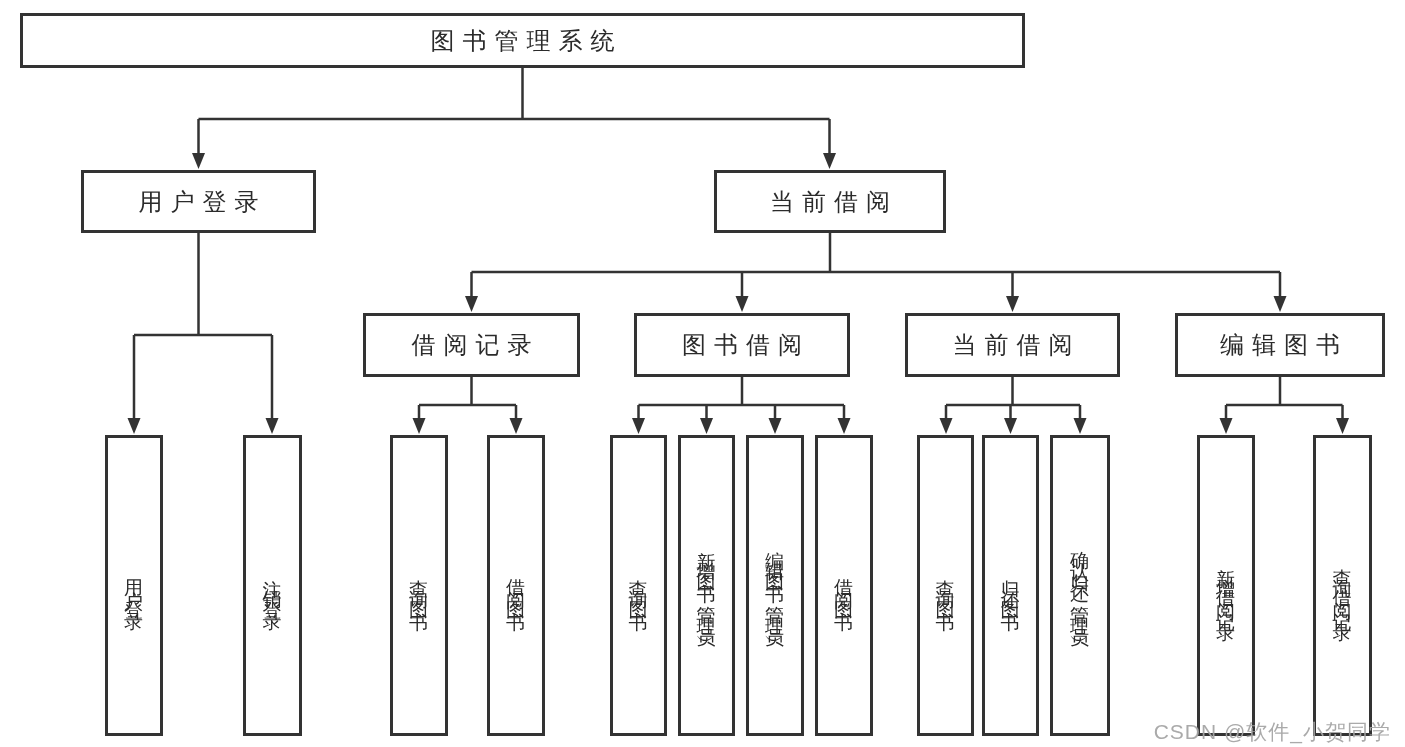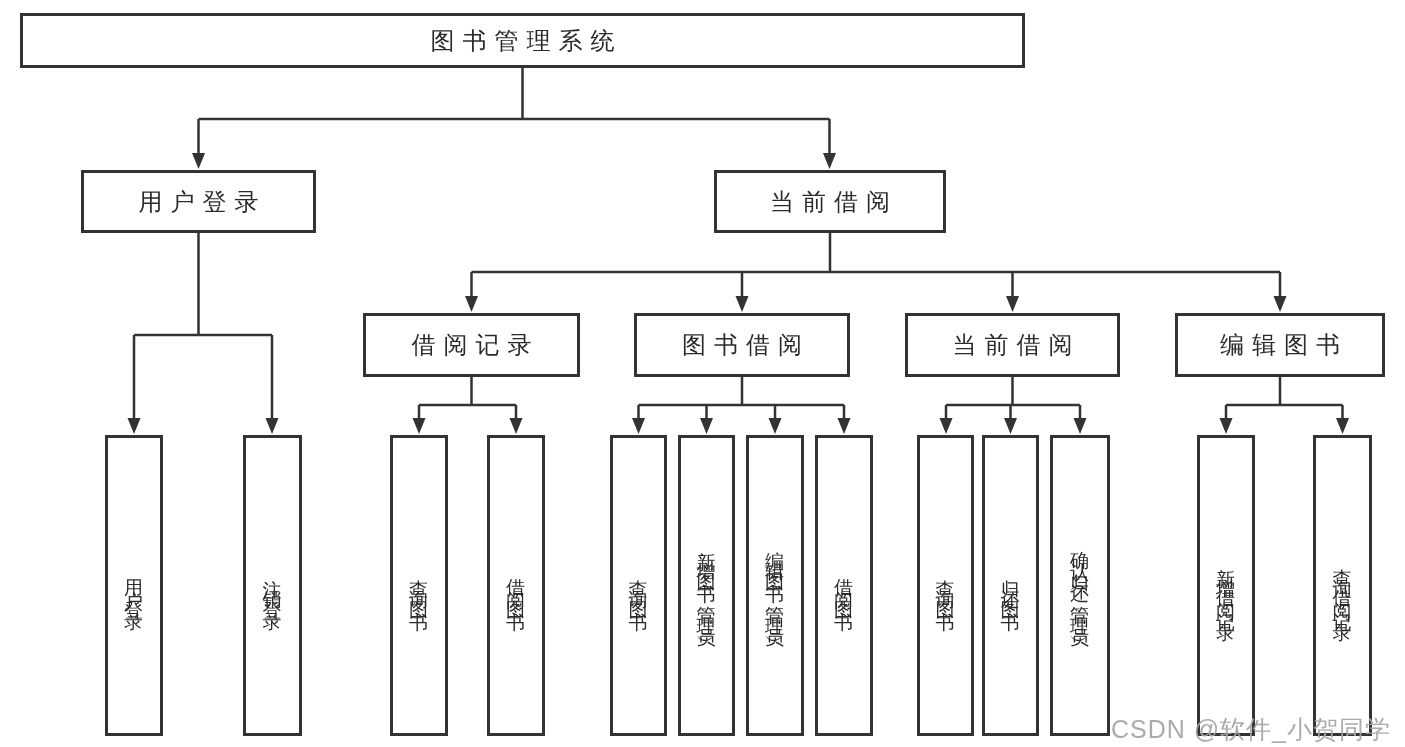--- a/index.html
+++ b/index.html
@@ -45,21 +45,21 @@
     writing-mode: vertical-rl;
     text-orientation: mixed;
     font-size: 19px;
     letter-spacing: 11px;
     line-height: 1;
   }
   .watermark {
     position: absolute;
     right: 14px;
     bottom: 1px;
-    font-size: 25px;
+    font-size: 21px;
     color: rgba(165,165,165,0.95);
     letter-spacing: 1px;
     white-space: nowrap;
   }
 </style>
 </head>
 <body>
 
 <div class="canvas">
 

